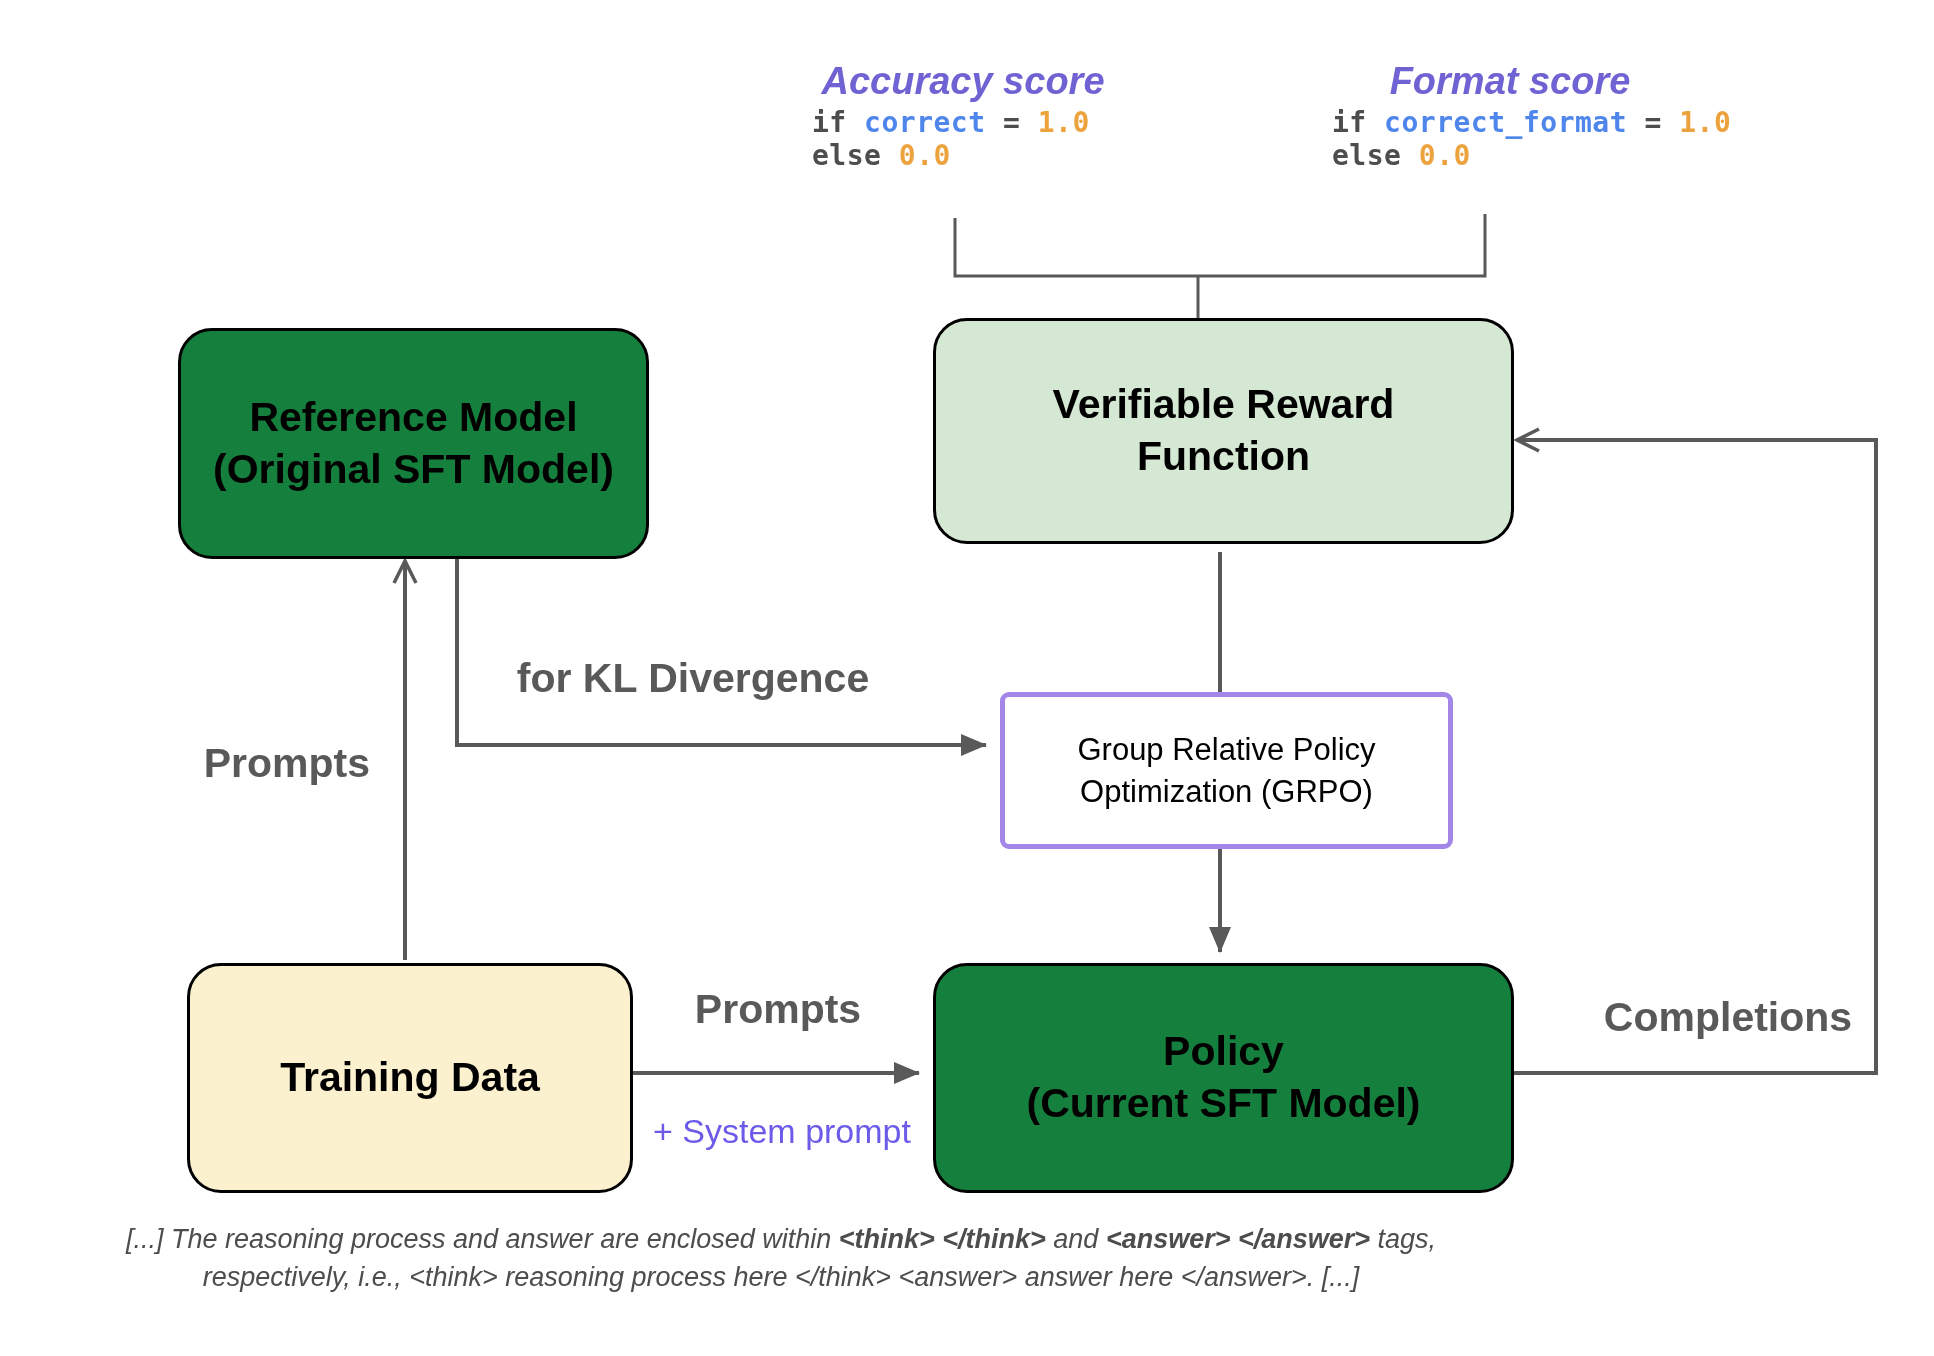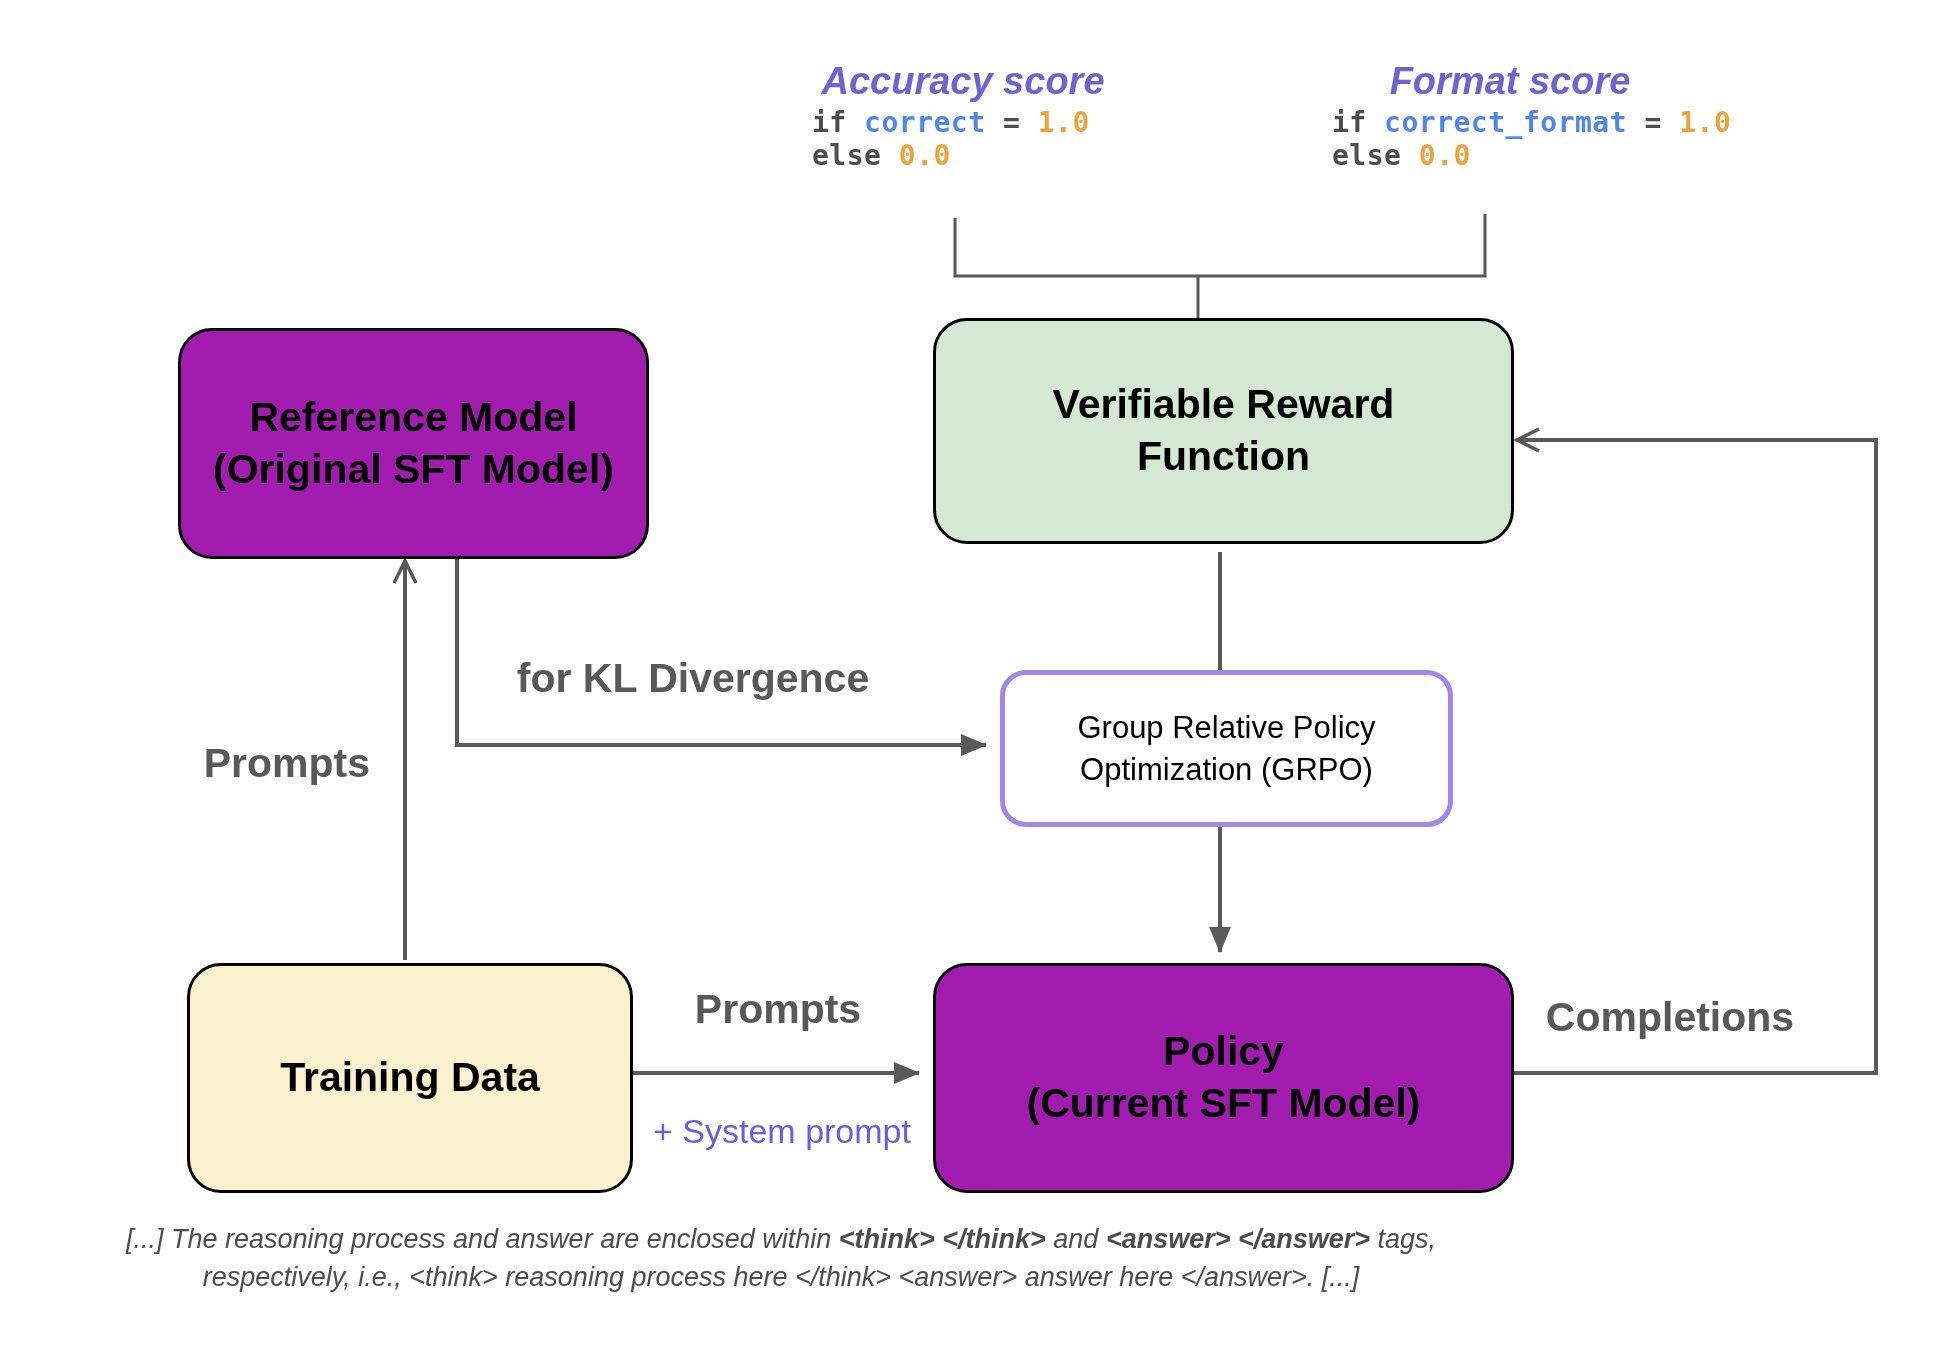--- a/index.html
+++ b/index.html
@@ -7,21 +7,21 @@
          font-family:"Liberation Sans", sans-serif;}
   svg.wires{position:absolute;left:0;top:0;z-index:1;}
   .wire{stroke:#595959;stroke-width:4;fill:none;}
   .wire.thin{stroke-width:3;}
 
   
   .box{position:absolute;z-index:2;display:flex;flex-direction:column;justify-content:center;
        align-items:center;text-align:center;border:3px solid #000;border-radius:34px;
        color:#000;font-weight:700;font-size:41px;line-height:1.26;}
   .box .ln{white-space:nowrap;}
-  .box.blue{background:#a21caf;}
+  .box.blue{background:#15803d;}
   .box.green{background:#d5e8d4;}
   .box.yellow{background:#fbf1cf;}
   .box.grpo{background:#ffffff;border:5px solid #a387e8;border-radius:26px;
             font-weight:500;font-size:31px;line-height:1.35;}
 
   
   .score-title{position:absolute;z-index:2;width:400px;text-align:center;
                font-size:38px;font-weight:700;font-style:italic;color:#6f63d4;}
   .code{position:absolute;z-index:2;font-family:"DejaVu Sans Mono","Liberation Mono",monospace;
         font-size:28px;font-weight:700;line-height:33px;letter-spacing:.5px;color:#4d4d4d;}
@@ -86,38 +86,38 @@
   <div class="box blue" style="left:178px;top:328px;width:465px;height:225px;">
     <div class="ln">Reference Model</div>
     <div class="ln">(Original SFT Model)</div>
   </div>
 
   <div class="box green" style="left:933px;top:318px;width:575px;height:220px;">
     <div class="ln">Verifiable Reward</div>
     <div class="ln">Function</div>
   </div>
 
-  <div class="box grpo" style="left:1000px;top:670px;width:443px;height:147px;">
+  <div class="box grpo" style="left:1000px;top:692px;width:443px;height:147px;border-radius:9px;">
     <div class="ln">Group Relative Policy</div>
     <div class="ln">Optimization (GRPO)</div>
   </div>
 
   <div class="box yellow" style="left:187px;top:963px;width:440px;height:224px;">
     <div class="ln">Training Data</div>
   </div>
 
   <div class="box blue" style="left:933px;top:963px;width:575px;height:224px;align-items:center;">
     <div class="ln">Policy</div>
     <div class="ln">(Current SFT Model)</div>
   </div>
 
   <div class="elabel center" style="left:493px;top:655px;width:400px;">for KL Divergence</div>
   <div class="elabel right" style="left:80px;top:740px;width:290px;">Prompts</div>
   <div class="elabel center" style="left:628px;top:986px;width:300px;">Prompts</div>
   <div class="elabel center purple" style="left:582px;top:1112px;width:400px;">+ System prompt</div>
-  <div class="elabel center" style="left:1520px;top:994px;width:300px;">Completions</div>
+  <div class="elabel center" style="left:1578px;top:994px;width:300px;">Completions</div>
 
   <div class="caption">
     <div><span>[...] The reasoning process and answer are enclosed within </span><span class="b">&lt;think&gt; &lt;/think&gt;</span><span> and </span><span class="b">&lt;answer&gt; &lt;/answer&gt;</span><span> tags,</span></div>
     <div><span>respectively, i.e., &lt;think&gt; reasoning process here &lt;/think&gt; &lt;answer&gt; answer here &lt;/answer&gt;. [...]</span></div>
   </div>
 
 </div>
 
 </body></html>

